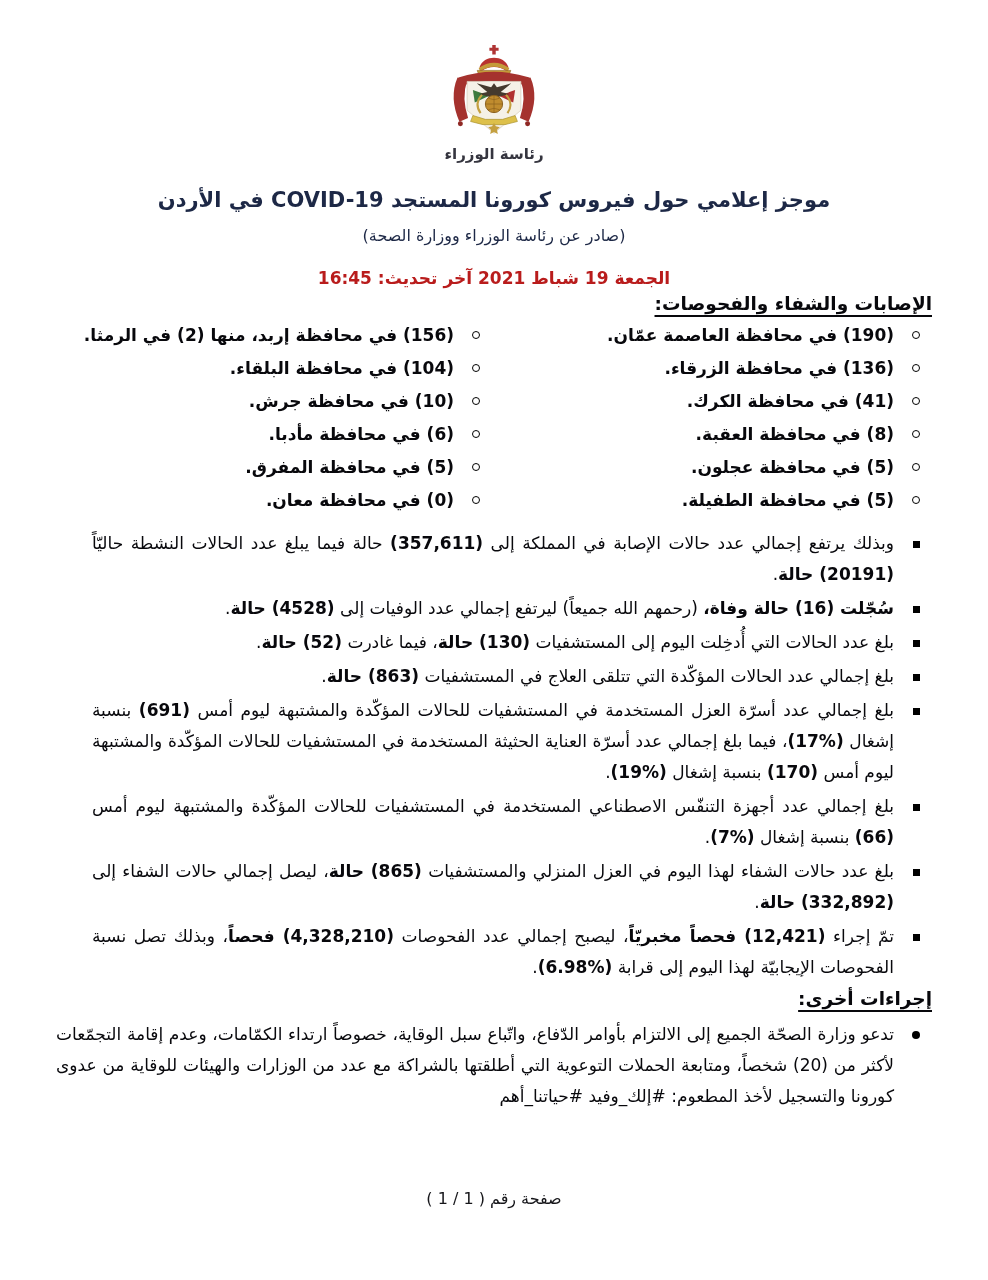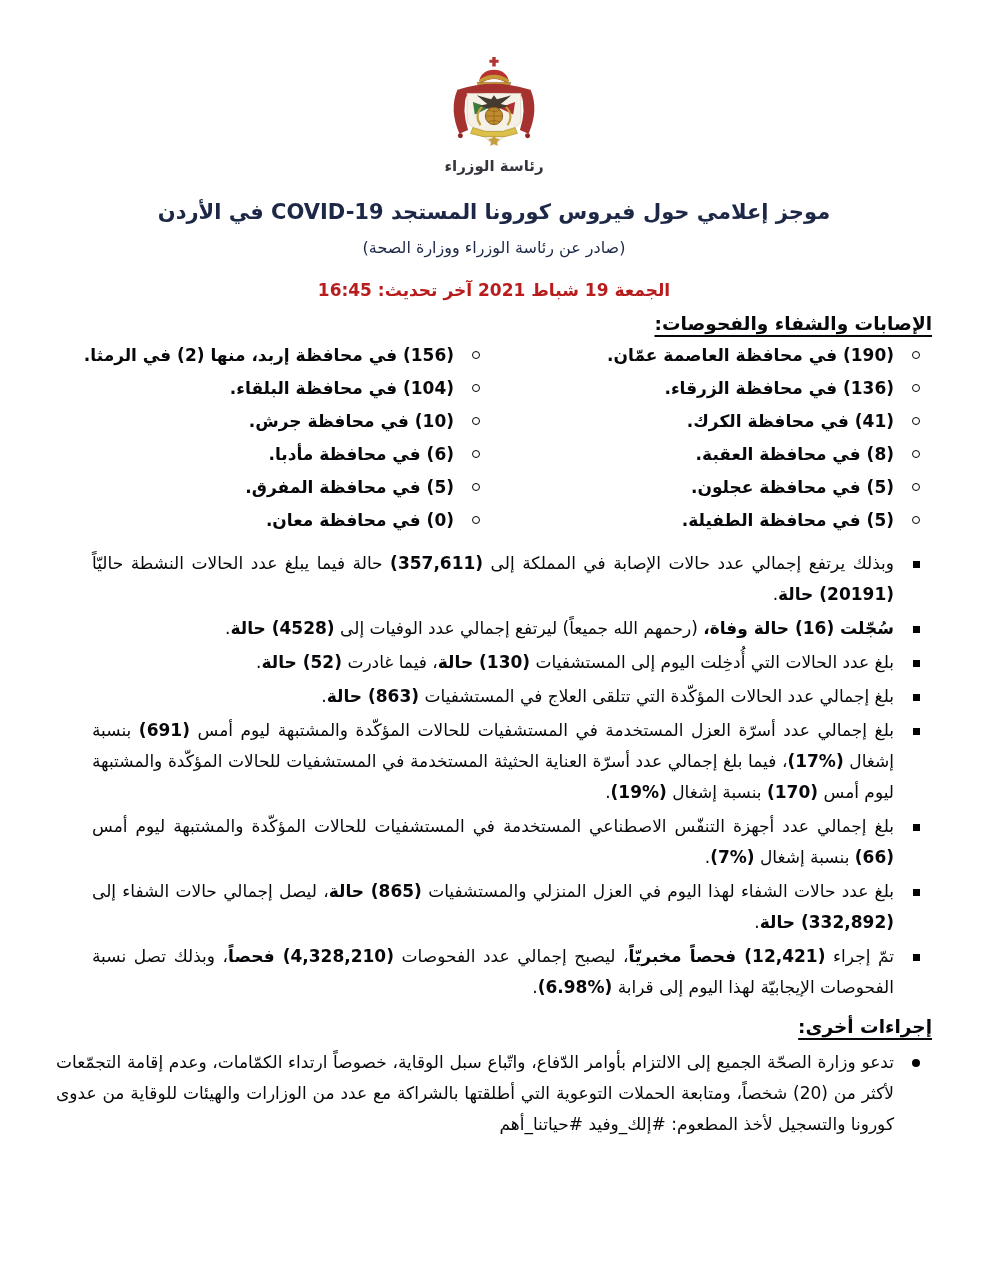--- a/index.html
+++ b/index.html
@@ -2,31 +2,31 @@
 <html lang="ar" dir="rtl"><head>
 <meta charset="utf-8">
 <style>
   * { margin:0; padding:0; box-sizing:border-box; }
   html,body { background:#ffffff; }
   .page {
     width:988px; height:1280px; background:#ffffff; position:relative;
     direction:rtl; overflow:hidden; margin:0 auto;
     font-family:"DejaVu Sans", sans-serif; color:#08080c;
   }
-  .crest-wrap { text-align:center; padding-top:56px; }
+  .crest-wrap { text-align:center; padding-top:44px; }
   .crest { width:128px; height:96px; display:inline-block; }
   .calligraphy { font-size:15px; font-weight:bold; color:#35353f; margin-top:1px; }
   .title { text-align:center; font-weight:bold; font-size:21px; color:#1d2846; margin-top:25px; }
   .subtitle { text-align:center; font-weight:normal; font-size:16px; color:#1d2846; margin-top:14px; }
   .content { padding:0 56px; }
   .date-line { text-align:center; font-weight:bold; font-size:17px; margin-top:23px; color:#b91c1c; }
   .section-title {
     display:inline-block; font-weight:bold; font-size:18.5px; color:#08080c;
     text-decoration:underline; text-underline-offset:5px; text-decoration-thickness:1.5px;
-    margin-top:13px;
+    margin-top:5px;
   }
   .sec-block { display:block; }
   .bullet-row { position:relative; padding-right:38px; font-size:17px; line-height:31px; }
   .bullet-row.justify { text-align:justify; }
   .intro-list .bullet-row { margin-top:9px; }
   .stats { margin-top:11px;margin-left:36px; }
   .stats .bullet-row { margin-bottom:3px; }
   .other-list .bullet-row { margin-top:10px; }
   .marker { position:absolute; right:12px; display:inline-block; }
   .marker.dot { top:12px; width:8px; height:8px; border-radius:50%; background:#000; }
@@ -121,13 +121,14 @@
         <div class="bullet-row justify"><span class="marker square"></span><span>تمّ إجراء </span><span class="b">(12,421) فحصاً مخبريّاً</span><span>، ليصبح إجمالي عدد الفحوصات </span><span class="b">(4,328,210) فحصاً</span><span>، وبذلك تصل نسبة الفحوصات الإيجابيّة لهذا اليوم إلى قرابة </span><span class="b">(%6.98)</span><span>.</span></div>
       </div>
 
     <span class="section-title sec-block">إجراءات أخرى:</span>
 
     <div class="other-list">
         <div class="bullet-row justify"><span class="marker dot"></span><span>تدعو وزارة الصحّة الجميع إلى الالتزام بأوامر الدّفاع، واتّباع سبل الوقاية، خصوصاً ارتداء الكمّامات، وعدم إقامة التجمّعات لأكثر من (20) شخصاً، ومتابعة الحملات التوعوية التي أطلقتها بالشراكة مع عدد من الوزارات والهيئات للوقاية من عدوى كورونا والتسجيل لأخذ المطعوم: #إلك_وفيد #حياتنا_أهم</span></div>
       </div>
   </div>
 
+  <div class="footer">صفحة رقم ( 1 / 1 )</div>
 </div>
 
 </body></html>

